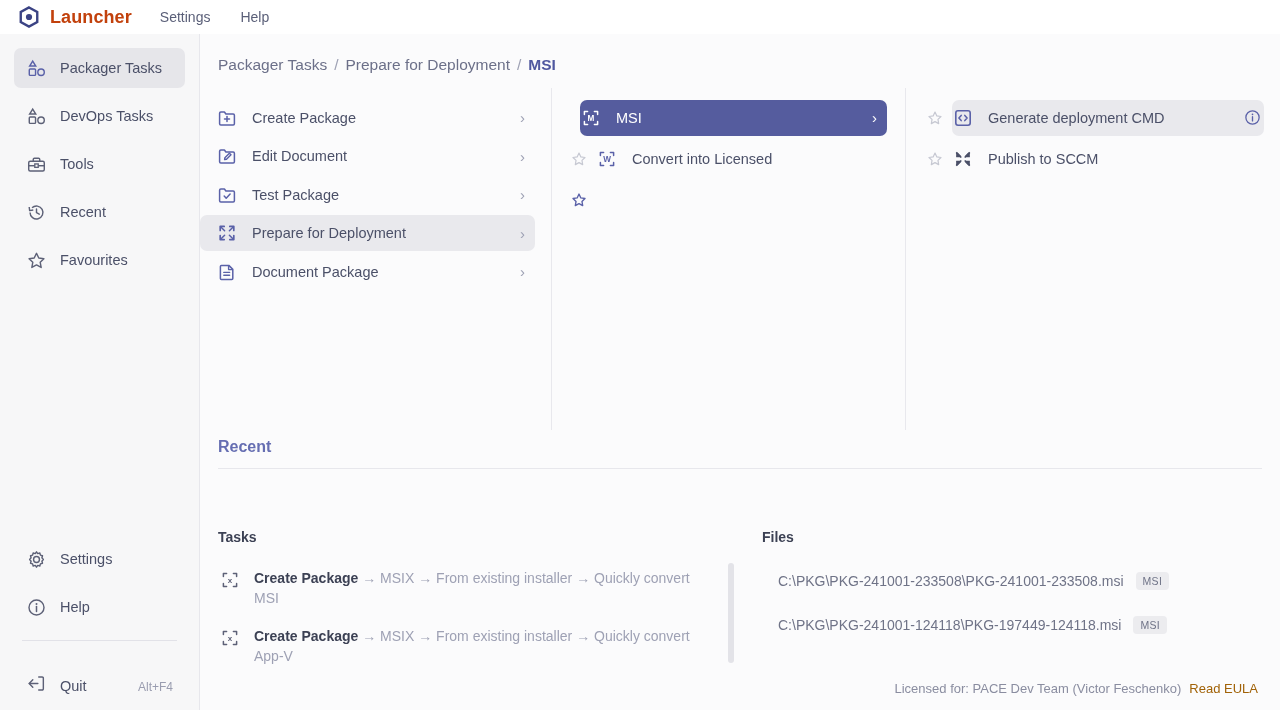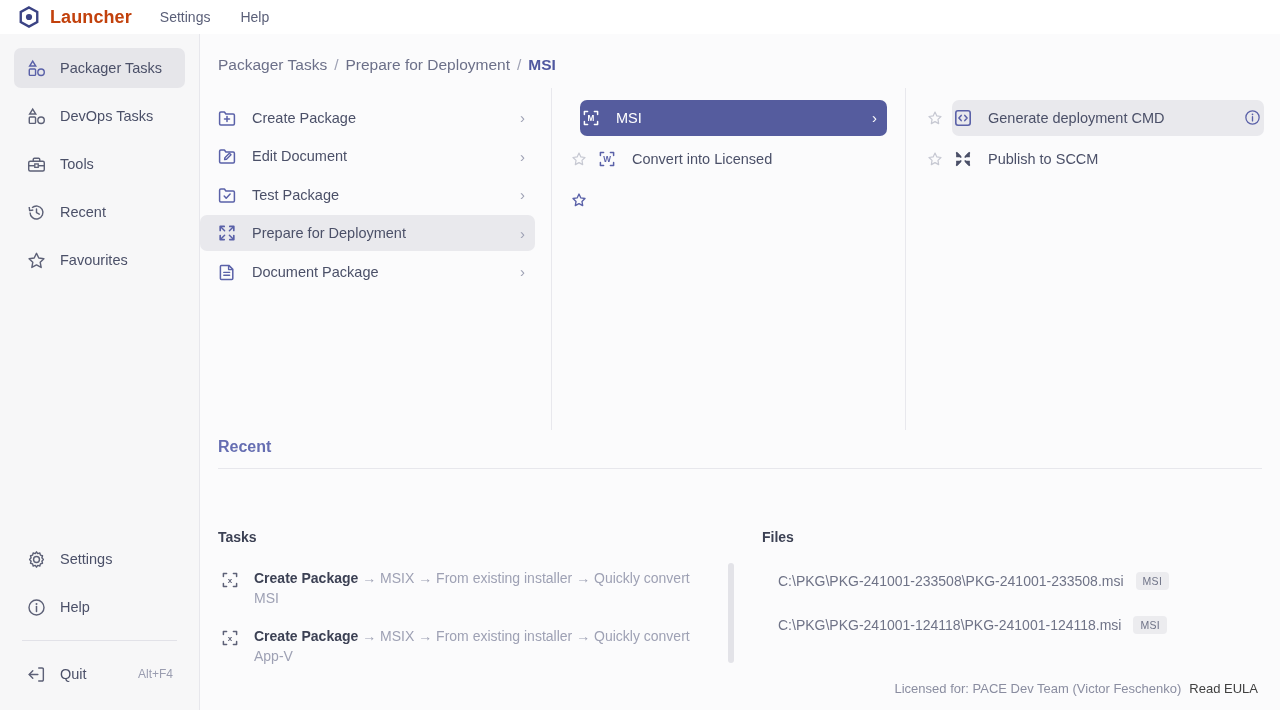--- a/index.html
+++ b/index.html
@@ -156,21 +156,21 @@
     border-radius: 4px; padding: 3px 7px; letter-spacing: .3px;
   }
 
   
   .footer {
     height: 44px; flex: 0 0 44px;
     display: flex; align-items: center; justify-content: flex-end;
     padding-right: 22px; gap: 8px;
     font-size: 13px; color: #8a8da0;
   }
-  .footer .eula { color: #404040; cursor: pointer; }
+  .footer .eula { color: #a16207; cursor: pointer; }
 </style>
 </head>
 <body>
 
 <div class="app">
 
   <div class="titlebar">
     <svg class="brand-logo" viewBox="0 0 24 24">
       <path d="M12 1.6 L21 6.6 L21 17.4 L12 22.4 L3 17.4 L3 6.6 Z" fill="none" stroke="#3b4384" stroke-width="2.6"></path>
       <circle cx="12" cy="12" r="3.4" fill="#3b4384"></circle>
@@ -257,21 +257,21 @@
             <circle cx="10" cy="10" r="7.9" fill="none" stroke="#5d6177" stroke-width="1.5"></circle>
             <circle cx="10" cy="6.2" r="1.05" fill="#5d6177"></circle>
             <line x1="10" y1="8.9" x2="10" y2="14.2" stroke="#5d6177" stroke-width="1.6" stroke-linecap="round"></line>
           </svg>
         </span>
         <span>Help</span>
       </div>
 
       <div class="side-divider"></div>
 
-      <div class="nav-item" style="margin-bottom:16px;">
+      <div class="nav-item" style="margin-bottom:16px;align-items:flex-end;">
         <span class="ico">
           <svg width="19" height="19" viewBox="0 0 20 20">
             <path d="M11.8 3.2 h4.2 a1.2 1.2 0 0 1 1.2 1.2 v11.2 a1.2 1.2 0 0 1 -1.2 1.2 h-4.2" fill="none" stroke="#5d6177" stroke-width="1.5"></path>
             <line x1="2.4" y1="10" x2="11.4" y2="10" stroke="#5d6177" stroke-width="1.5" stroke-linecap="round"></line>
             <polyline points="6.1,6.0 2.3,10 6.1,14" fill="none" stroke="#5d6177" stroke-width="1.5" stroke-linejoin="round" stroke-linecap="round"></polyline>
           </svg>
         </span>
         <span>Quit</span>
         <span class="shortcut">Alt+F4</span>
       </div>
@@ -498,21 +498,21 @@
           <div class="rc files">
             <div class="rc-head">Files</div>
             <div class="rc-list">
 
               <div class="recent-file">
                 <span class="path">C:\PKG\PKG-241001-233508\PKG-241001-233508.msi</span>
                 <span class="badge">MSI</span>
               </div>
 
               <div class="recent-file">
-                <span class="path">C:\PKG\PKG-241001-124118\PKG-241001-124118.msi</span>
+                <span class="path">C:\PKG\PKG-241001-124118\PKG-197449-124118.msi</span>
                 <span class="badge">MSI</span>
               </div>
             </div>
           </div>
         </div>
       </div>
 
       <div class="footer">
         <span>Licensed for: PACE Dev Team (Victor Feschenko)</span>
         <span class="eula">Read EULA</span>

